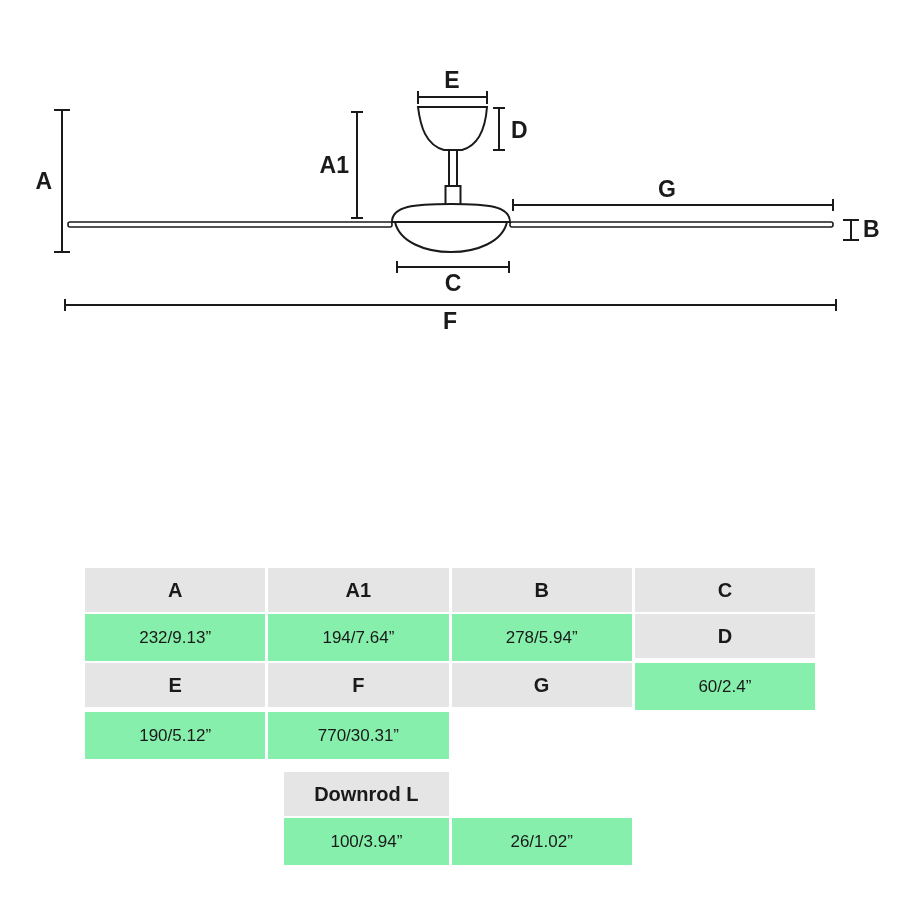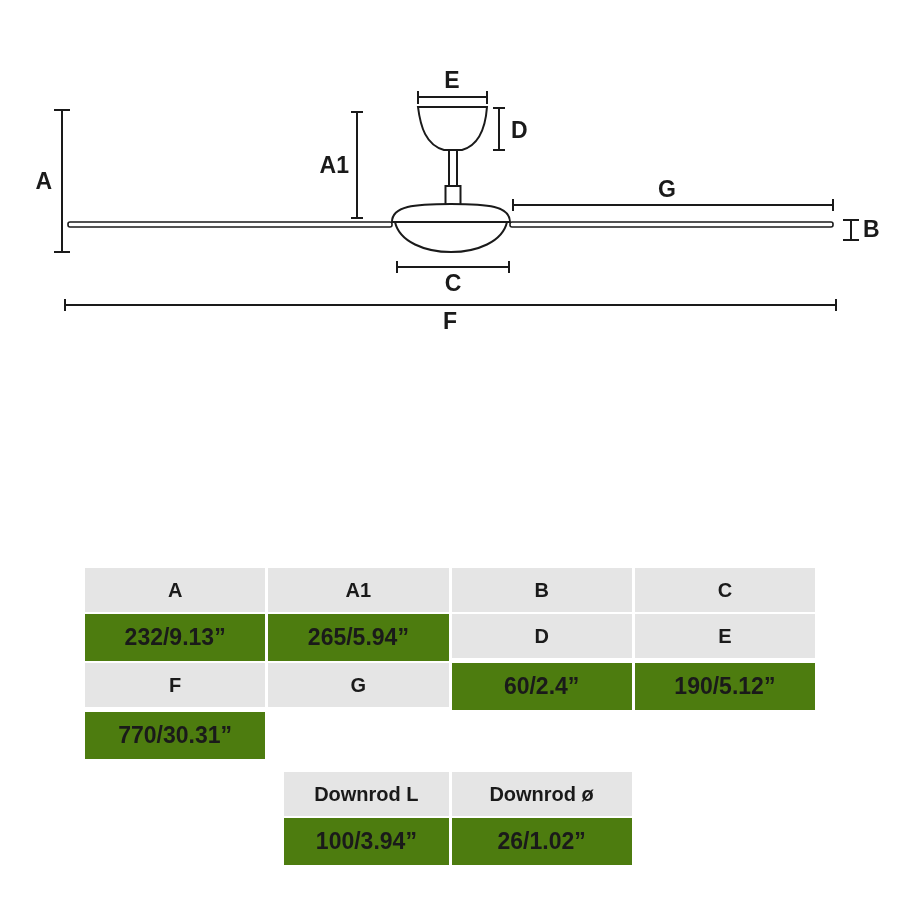--- a/index.html
+++ b/index.html
@@ -51,27 +51,27 @@
     background: #e5e5e5;
     height: 44px;
     display: flex;
     align-items: center;
     justify-content: center;
     font-weight: bold;
     font-size: 20px;
     color: #1a1a1a;
   }
   .td {
-    background: #4d7c0f;
+    background: #86efac;
     height: 47px;
     display: flex;
     align-items: center;
     justify-content: center;
-    font-weight: bold;
-    font-size: 23px;
+    font-weight: normal;
+    font-size: 17px;
     color: #1a1a1a;
   }
   .col2 { grid-column: 2; margin-left: 16px; }
   .col3 { grid-column: 3; }
   .row1 { grid-row: 1; }
   .row2 { grid-row: 2; }
 </style>
 </head>
 <body>
 
@@ -129,33 +129,33 @@
   </div>
 
   <div class="spec-table">
     <div class="t-grid">
       <div class="th">A</div>
       <div class="th">A1</div>
       <div class="th">B</div>
       <div class="th">C</div>
 
       <div class="td">232/9.13”</div>
-      <div class="td">265/5.94”</div>
+      <div class="td">194/7.64”</div>
+      <div class="td">278/5.94”</div>
 
       <div class="th">D</div>
       <div class="th">E</div>
       <div class="th">F</div>
       <div class="th">G</div>
 
       <div class="td">60/2.4”</div>
       <div class="td">190/5.12”</div>
       <div class="td">770/30.31”</div>
     </div>
 
     <div class="t-grid t-grid-downrod">
       <div class="th col2 row1">Downrod L</div>
-      <div class="th col3 row1">Downrod ø</div>
       <div class="td col2 row2">100/3.94”</div>
       <div class="td col3 row2">26/1.02”</div>
     </div>
   </div>
 
 </div>
 
 </body></html>

